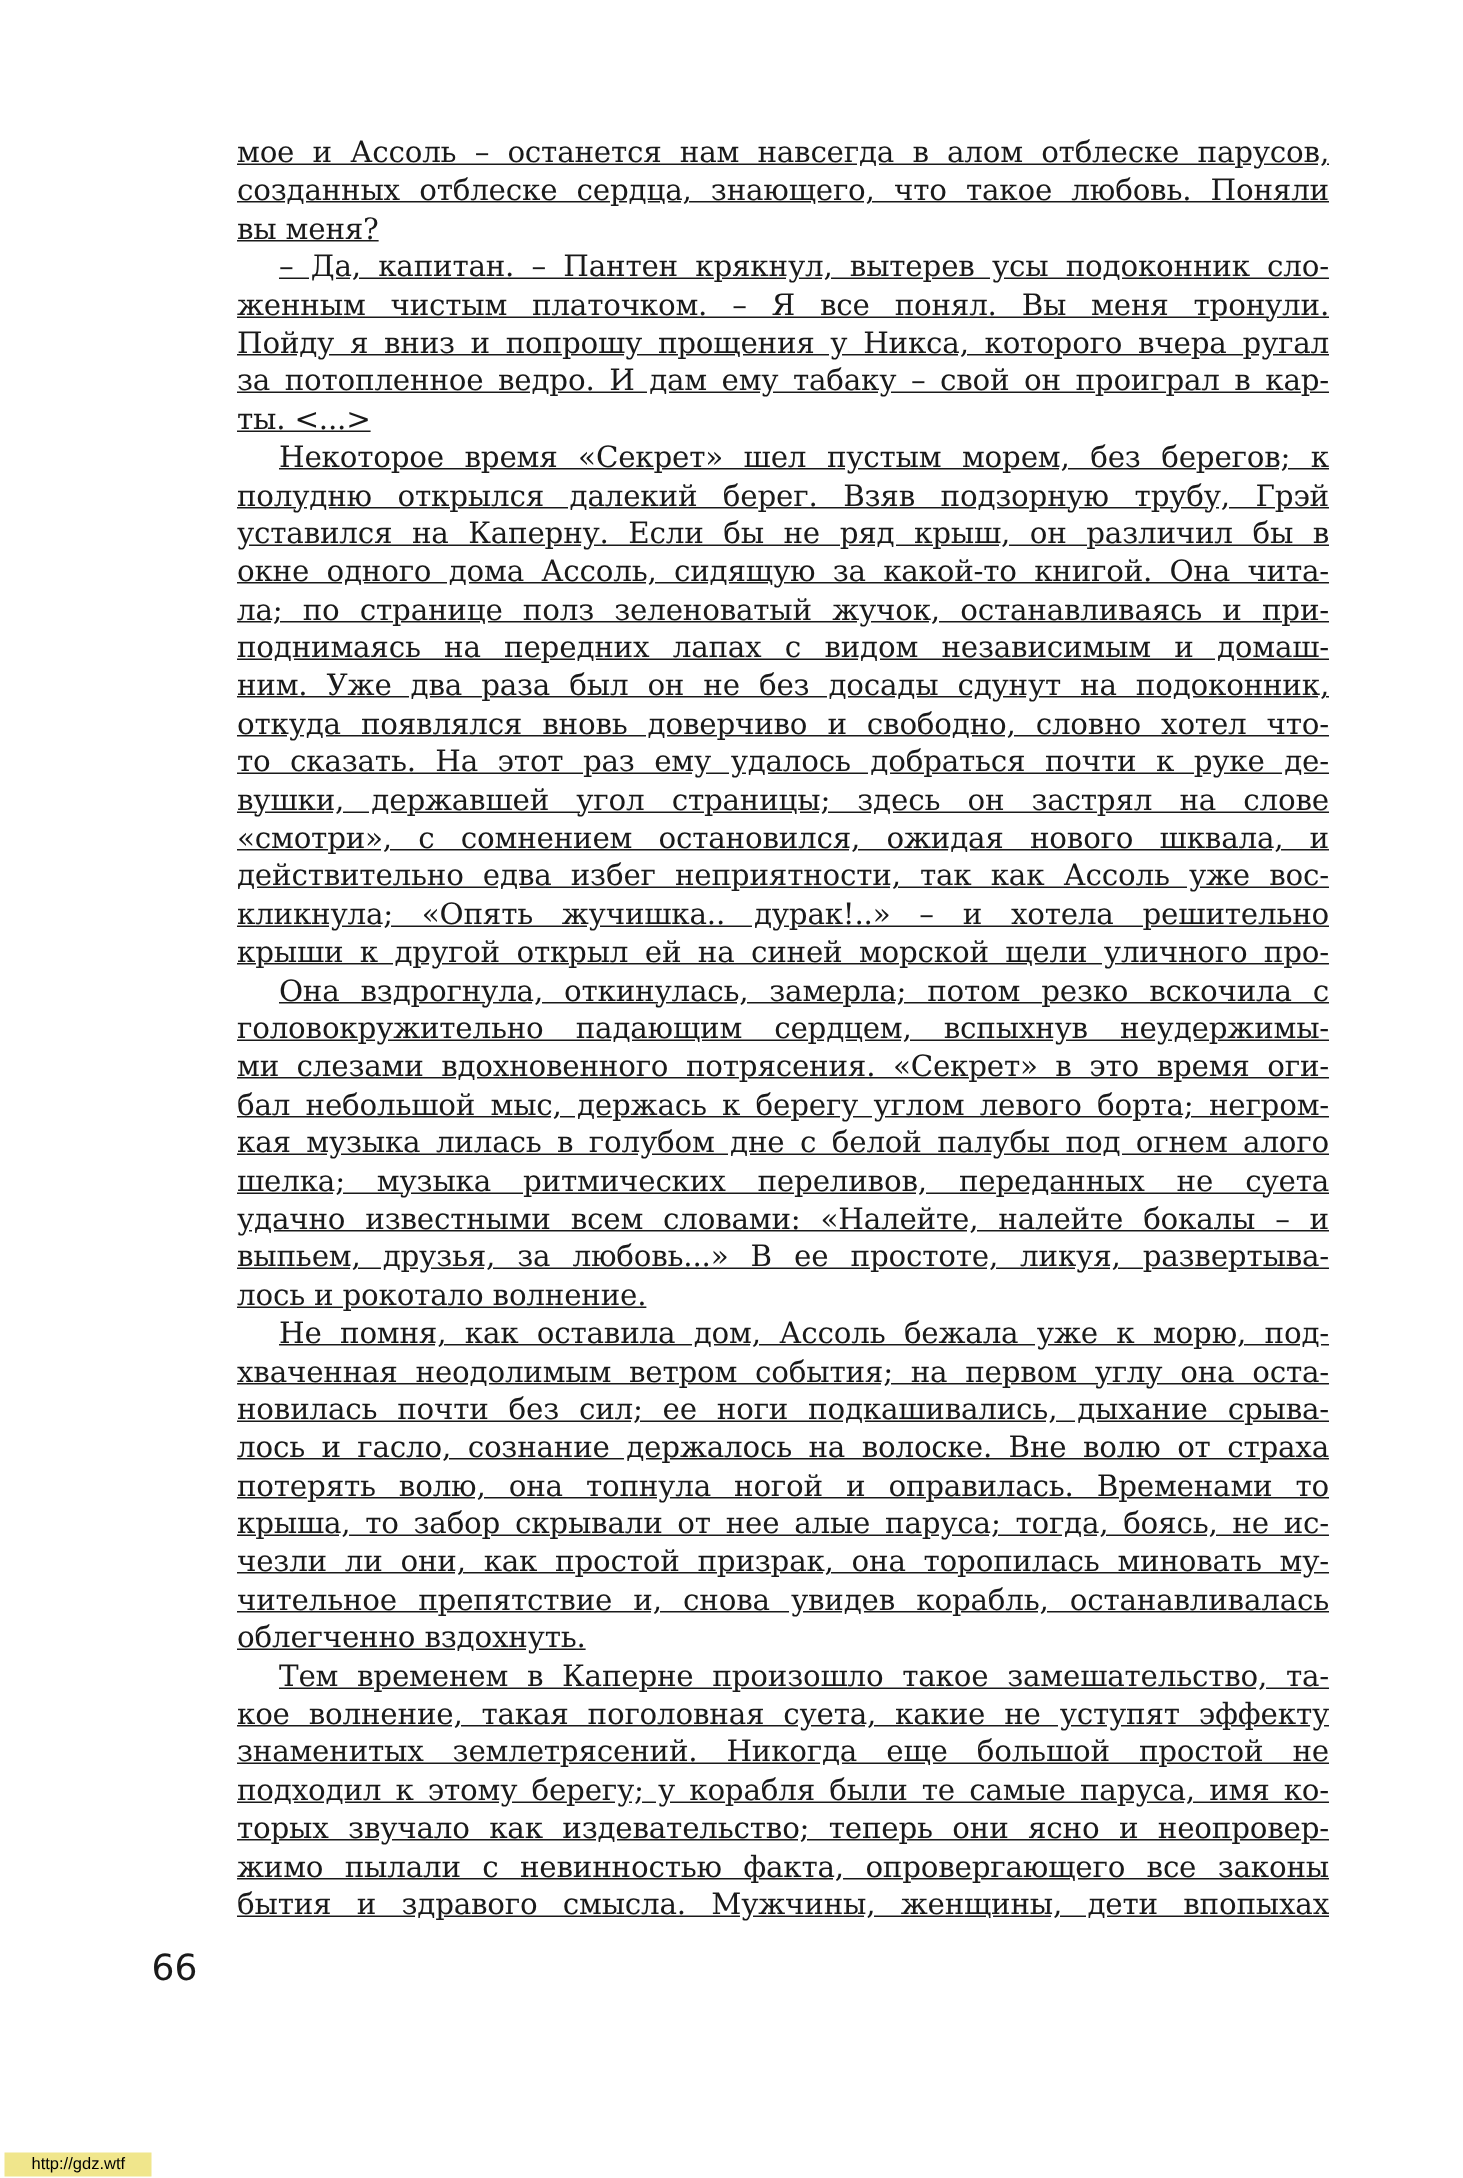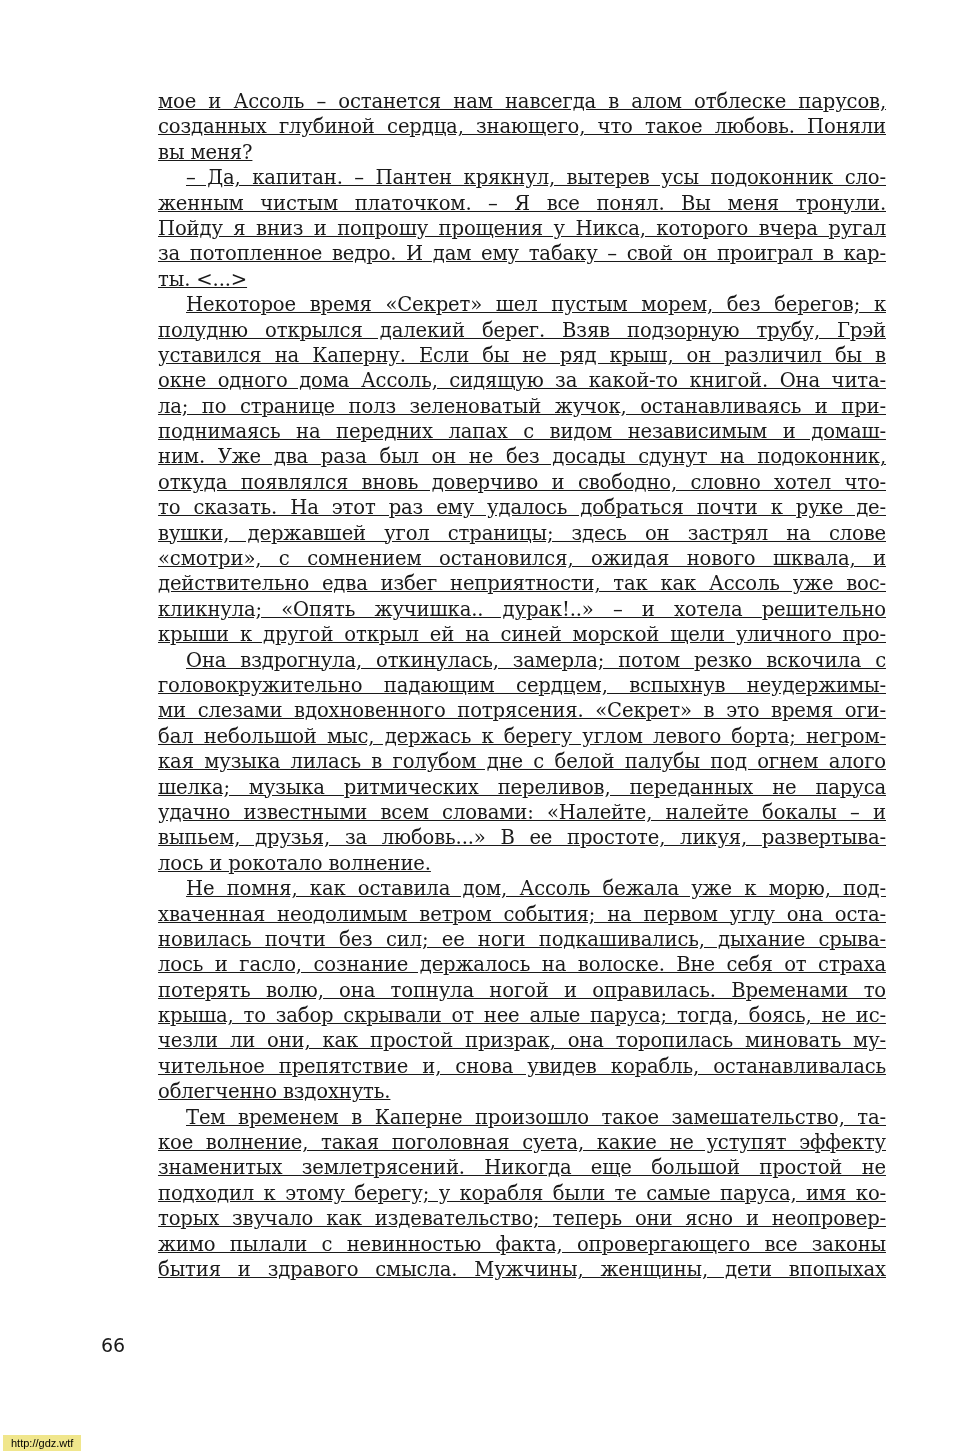--- a/index.html
+++ b/index.html
@@ -8,36 +8,36 @@
     position: absolute; left: 158px; top: 89px; width: 728px;
     font-family: "DejaVu Serif", serif;
     font-size: 19.6px; line-height: 25.4px; color: #1a1a1a;
     text-align: justify; letter-spacing: -0.15px;
   }
   .line { display: block; white-space: nowrap; text-align-last: justify; text-align: justify; height: 25.4px; text-decoration: underline; }
   .line.last { text-align-last: left; }
   .indent { padding-left: 28px; }
   .page-number {
     position: absolute; left: 101px; top: 1298px;
-    font-family: "DejaVu Sans", sans-serif; font-size: 19px; color: #1a1a1a; margin-top: 36px;
+    font-family: "DejaVu Sans", sans-serif; font-size: 24px; color: #1a1a1a;
   }
   .watermark {
     position: absolute; left: 3px; top: 1435px;
     background: #f0e68c; color: #000;
     font-family: "Liberation Sans", sans-serif; font-size: 11px;
-    padding: 1px 8px; line-height: 14px;
+    padding: 1px 18px; line-height: 14px;
   }
 </style>
 </head>
 <body>
 
 <div class="page" id="page">
     <div>
       <span class="line">мое и Ассоль – останется нам навсегда в алом отблеске парусов,</span>
-      <span class="line">созданных глубиной сердца, знающего, что такое любовь. Поняли</span>
+      <span class="line">созданных отблеске сердца, знающего, что такое любовь. Поняли</span>
       <span class="line last">вы меня?</span>
     </div>
     <div>
       <span class="line indent">– Да, капитан. – Пантен крякнул, вытерев усы подоконник сло-</span>
       <span class="line">женным чистым платочком. – Я все понял. Вы меня тронули.</span>
       <span class="line">Пойду я вниз и попрошу прощения у Никса, которого вчера ругал</span>
       <span class="line">за потопленное ведро. И дам ему табаку – свой он проиграл в кар-</span>
       <span class="line last">ты. &lt;...&gt;</span>
     </div>
     <div>
@@ -55,30 +55,30 @@
       <span class="line">действительно едва избег неприятности, так как Ассоль уже вос-</span>
       <span class="line">кликнула; «Опять жучишка.. дурак!..» – и хотела решительно</span>
       <span class="line">крыши к другой открыл ей на синей морской  щели уличного про-</span>
     </div>
     <div>
       <span class="line indent">Она вздрогнула, откинулась, замерла; потом резко вскочила с</span>
       <span class="line">головокружительно падающим сердцем, вспыхнув неудержимы-</span>
       <span class="line">ми слезами вдохновенного потрясения. «Секрет» в это время оги-</span>
       <span class="line">бал небольшой мыс, держась к берегу углом левого борта; негром-</span>
       <span class="line">кая музыка лилась в голубом дне с белой палубы под огнем алого</span>
-      <span class="line">шелка; музыка ритмических переливов, переданных не паруса</span>
+      <span class="line">шелка; музыка ритмических переливов, переданных не суета</span>
       <span class="line">удачно известными всем словами: «Налейте, налейте бокалы – и</span>
       <span class="line">выпьем, друзья, за  любовь...» В ее простоте, ликуя, развертыва-</span>
       <span class="line last">лось и рокотало волнение.</span>
     </div>
     <div>
       <span class="line indent">Не помня, как оставила дом, Ассоль бежала уже к морю, под-</span>
       <span class="line">хваченная неодолимым ветром события; на первом углу она оста-</span>
       <span class="line">новилась почти без сил; ее ноги подкашивались, дыхание срыва-</span>
-      <span class="line">лось и гасло, сознание держалось на волоске. Вне себя от страха</span>
+      <span class="line">лось и гасло, сознание держалось на волоске. Вне волю от страха</span>
       <span class="line">потерять волю, она топнула ногой и оправилась. Временами то</span>
       <span class="line">крыша, то забор скрывали от нее алые паруса; тогда, боясь, не ис-</span>
       <span class="line">чезли ли они, как простой призрак, она торопилась миновать му-</span>
       <span class="line">чительное препятствие и, снова увидев корабль, останавливалась</span>
       <span class="line last">облегченно вздохнуть.</span>
     </div>
     <div>
       <span class="line indent">Тем временем в Каперне произошло такое замешательство, та-</span>
       <span class="line">кое волнение, такая поголовная суета, какие не уступят эффекту</span>
       <span class="line">знаменитых землетрясений. Никогда еще большой простой не</span>

